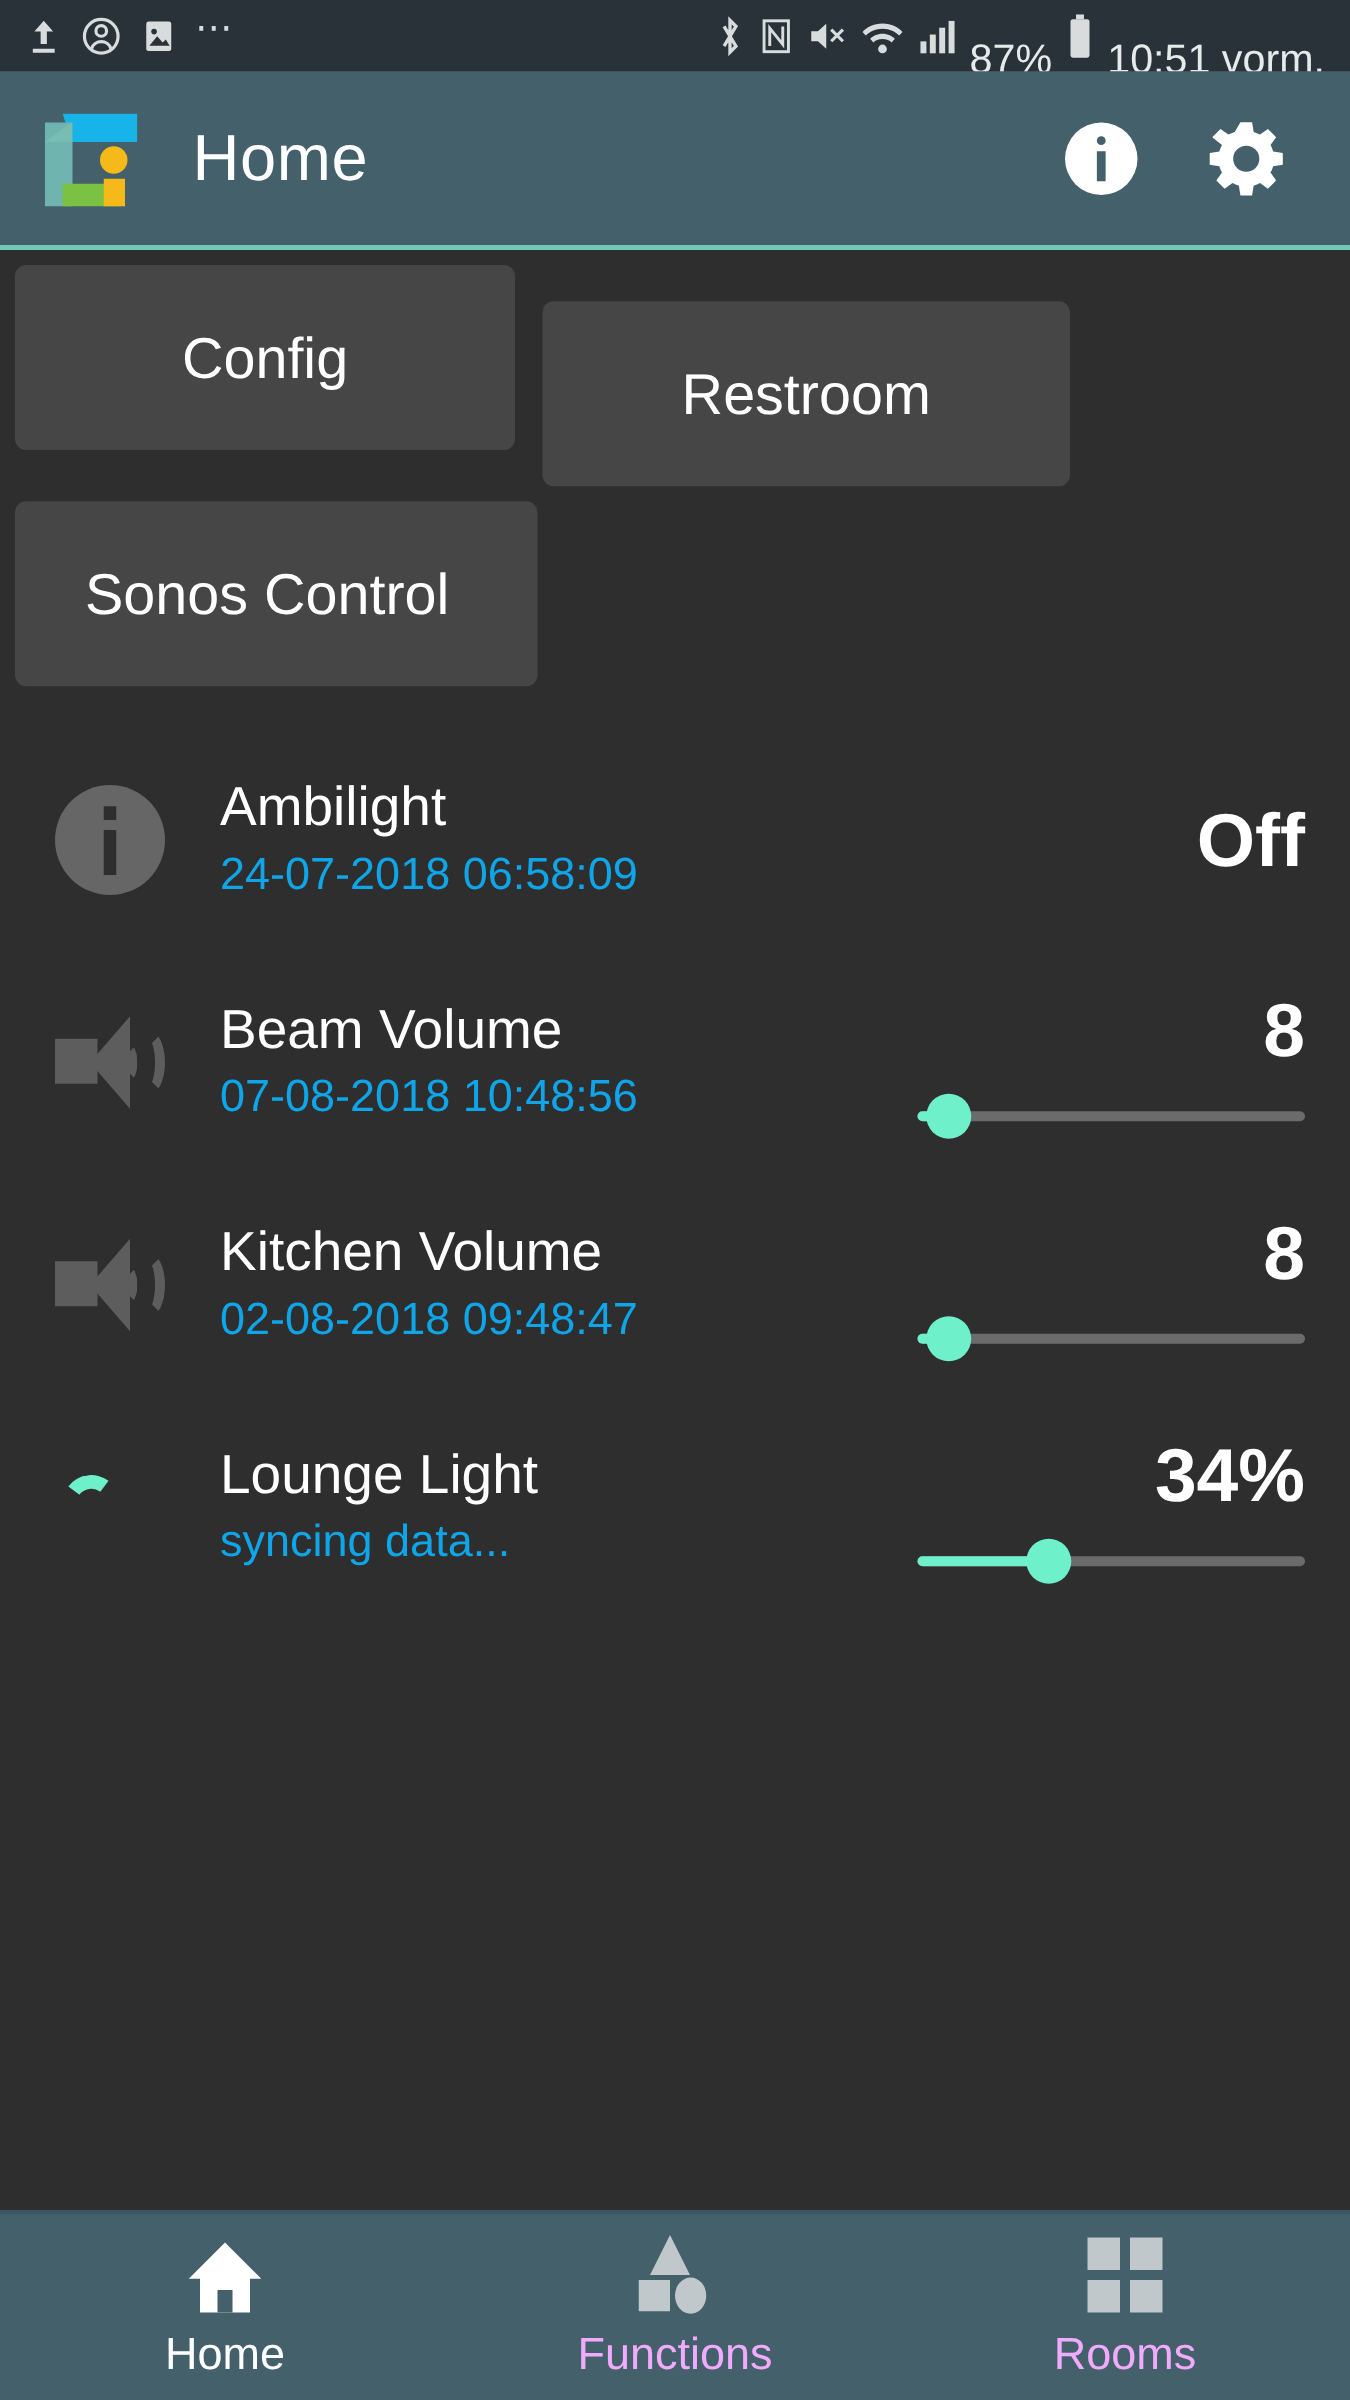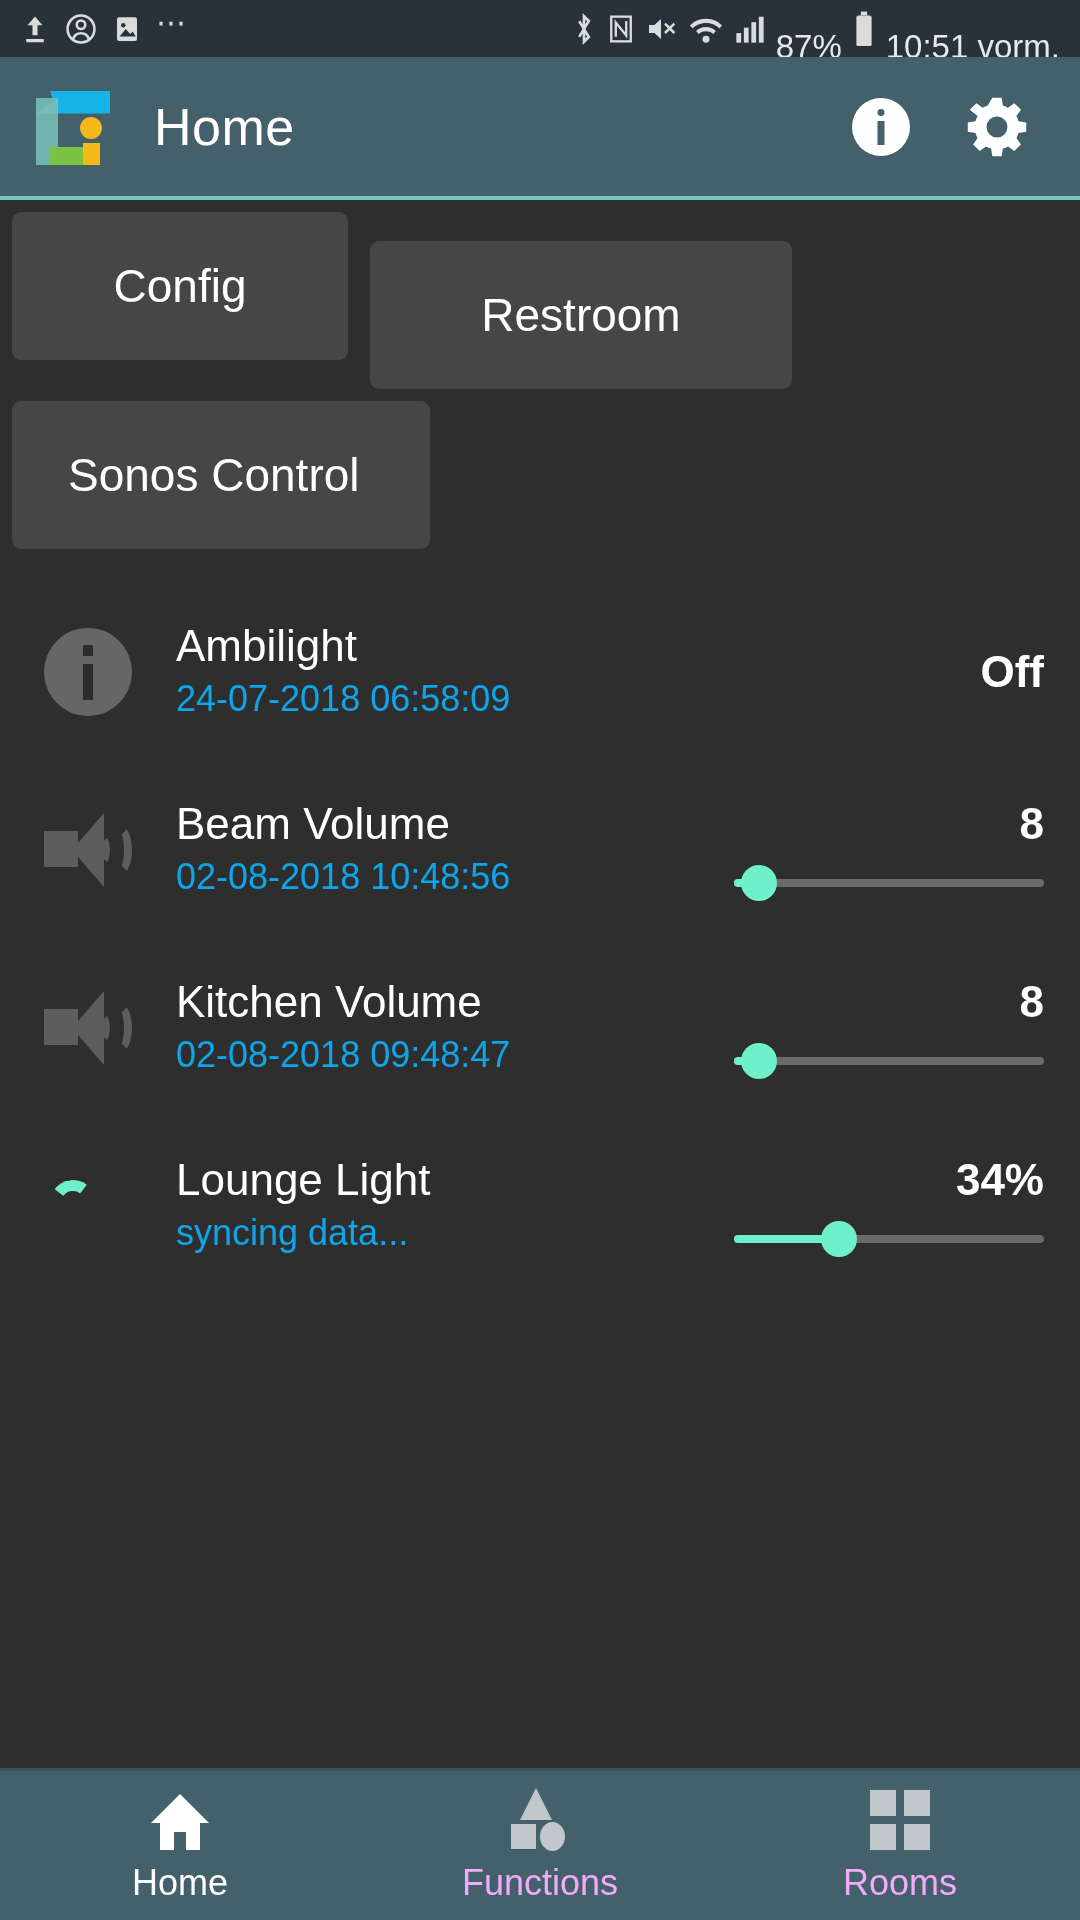--- a/index.html
+++ b/index.html
@@ -47,21 +47,21 @@
   .info-btn .i-stem { position:absolute; left:50%; transform:translateX(-50%); top:23px; width:7px; height:24px; background:#44606b;}
 
   
   .content { flex:1 1 auto; background:#2e2e2e; overflow:hidden; position:relative;}
   .btnrow { display:flex; gap:22px; padding:12px 12px 0 12px; }
   .qbtn {
     background:#464646; border-radius:9px; color:#ffffff;
     display:flex; align-items:center; justify-content:center;
     font-size:46px; height:148px;
   }
-  .qbtn.a { width:336px; }
+  .qbtn.a { width:400px; }
   .qbtn.b { width:422px;margin-top:29px; }
   .btnrow2 { padding:12px 12px 0 12px; }
   .qbtn.c { width:418px; justify-content:flex-start; padding-left:56px; }
 
   
   .list { padding:34px 0 0 0; }
   .row { height:178px; display:flex; align-items:center; padding:0 36px 0 44px; position:relative;}
   .row-icon { flex:0 0 108px; height:100px; display:flex; align-items:center; justify-content:flex-start; }
   .circ-info { width:88px; height:88px; border-radius:50%; background:#666666; position:relative;}
   .circ-info .d { position:absolute; left:50%; transform:translateX(-50%); top:17px; width:10px; height:11px; background:#2e2e2e;}
@@ -79,21 +79,21 @@
   .spinner { width:60px; height:60px; position:relative; }
   .spinner .arc { position:absolute; left:6px; top:4px; width:46px; height:46px;
                   border:11px solid transparent; border-top-color:#6ef0cb; border-radius:50%;
                   transform:rotate(-8deg); }
 
   .row-text { flex:1 1 auto; min-width:0; padding-left:24px; }
   .row-title { font-size:44px; color:#ffffff; line-height:1.15; }
   .row-sub { font-size:36px; color:#0ea5e9; line-height:1.3; margin-top:5px; }
 
   .row-ctl { flex:0 0 auto; width:330px; display:flex; flex-direction:column; align-items:flex-end; }
-  .row-val { font-size:44px; color:#ffffff; font-weight:bold; letter-spacing:0px;}
+  .row-val { font-size:60px; color:#ffffff; font-weight:bold; letter-spacing:0px;}
   .slider { position:relative; width:310px; height:36px; margin-top:16px; }
   .slider .track { position:absolute; left:0; top:50%; transform:translateY(-50%); width:100%; height:8px; background:#6b6b6b; border-radius:4px;}
   .slider .fill { position:absolute; left:0; top:50%; transform:translateY(-50%); height:8px; background:#6ef0cb; border-radius:4px;}
   .slider .thumb { position:absolute; top:50%; transform:translate(-50%,-50%); width:36px; height:36px; border-radius:50%; background:#6ef0cb;}
   .row-val.off { padding-right:0px; }
 
   
   .bottomnav {
     flex:0 0 152px; height:152px; background:#44606b;
     display:flex; align-items:center;
@@ -226,21 +226,21 @@
         <div class="row-icon">
           <div class="spk">
             <div class="body"></div>
               <div class="cone"></div>
               <div class="w1"></div>
               <div class="w2"></div>
           </div>
         </div>
         <div class="row-text">
           <div class="row-title">Beam Volume</div>
-          <div class="row-sub">02-08-2018 10:48:56</div>
+          <div class="row-sub">07-08-2018 10:48:56</div>
         </div>
         <div class="row-ctl">
           <div class="row-val">8</div>
           <div class="slider">
             <div class="track"></div>
             <div class="fill" style="width: 8%;"></div>
             <div class="thumb" style="left: 8%;"></div>
           </div>
         </div>
       </div>

